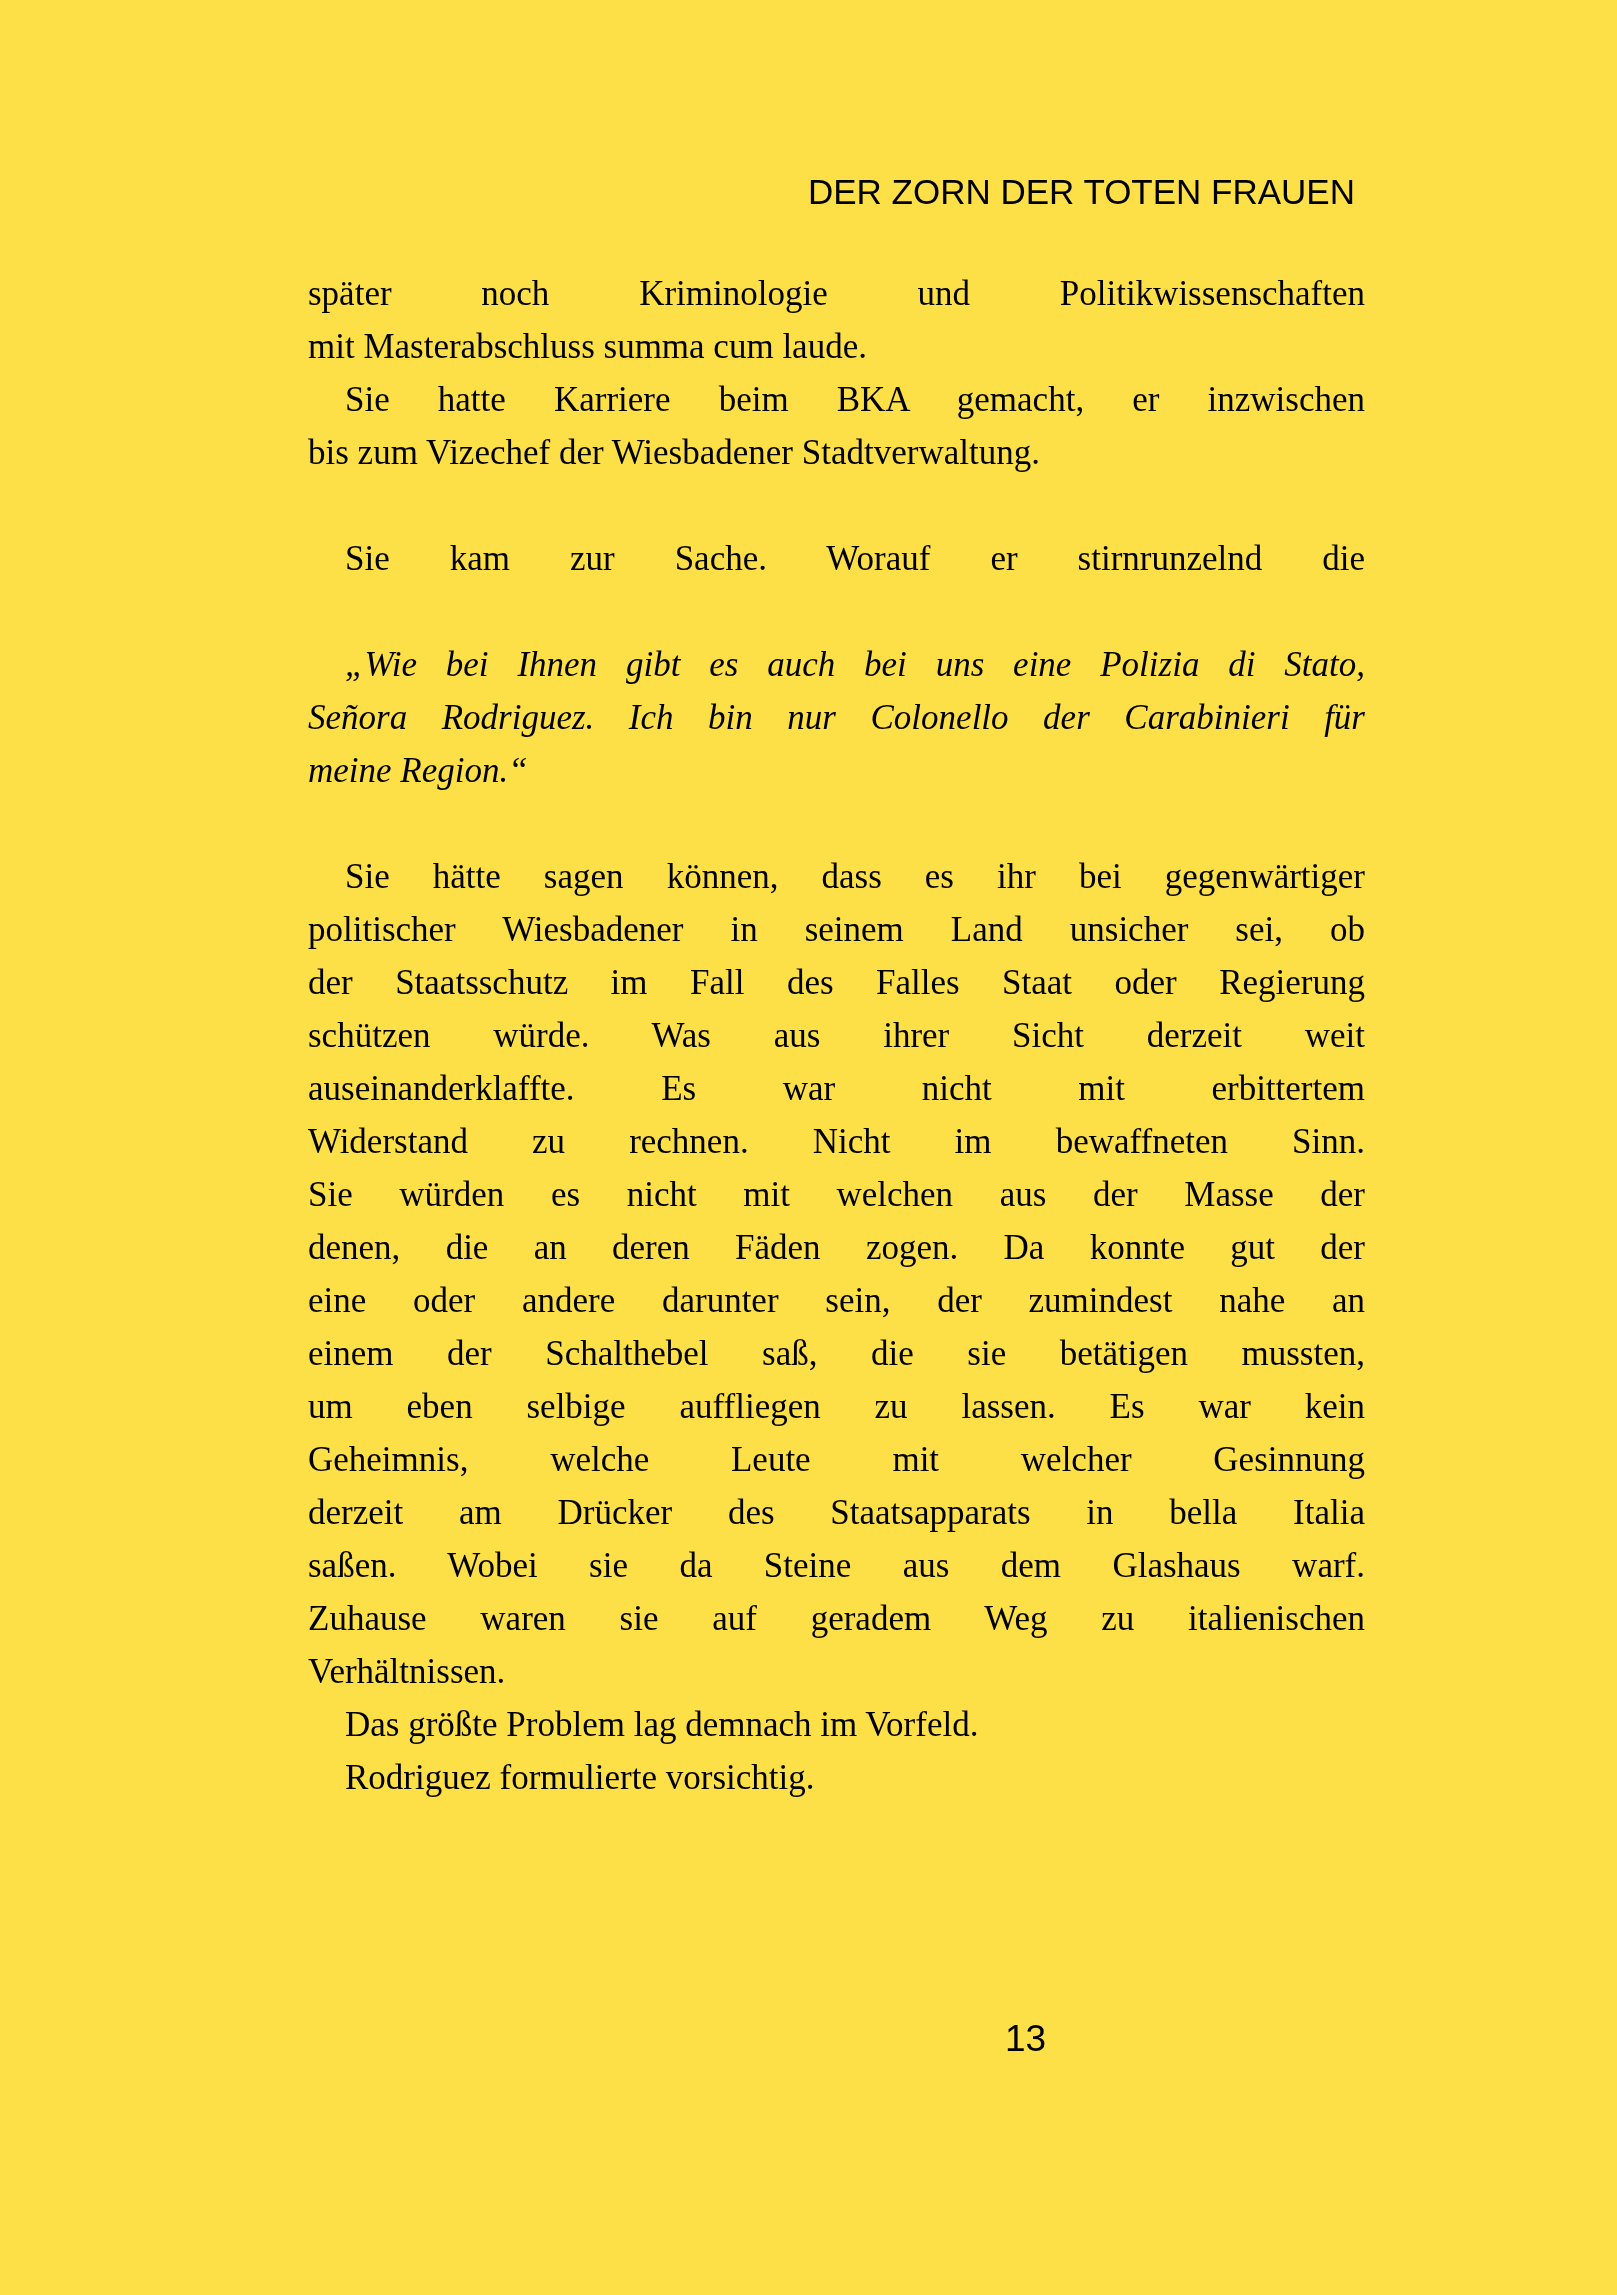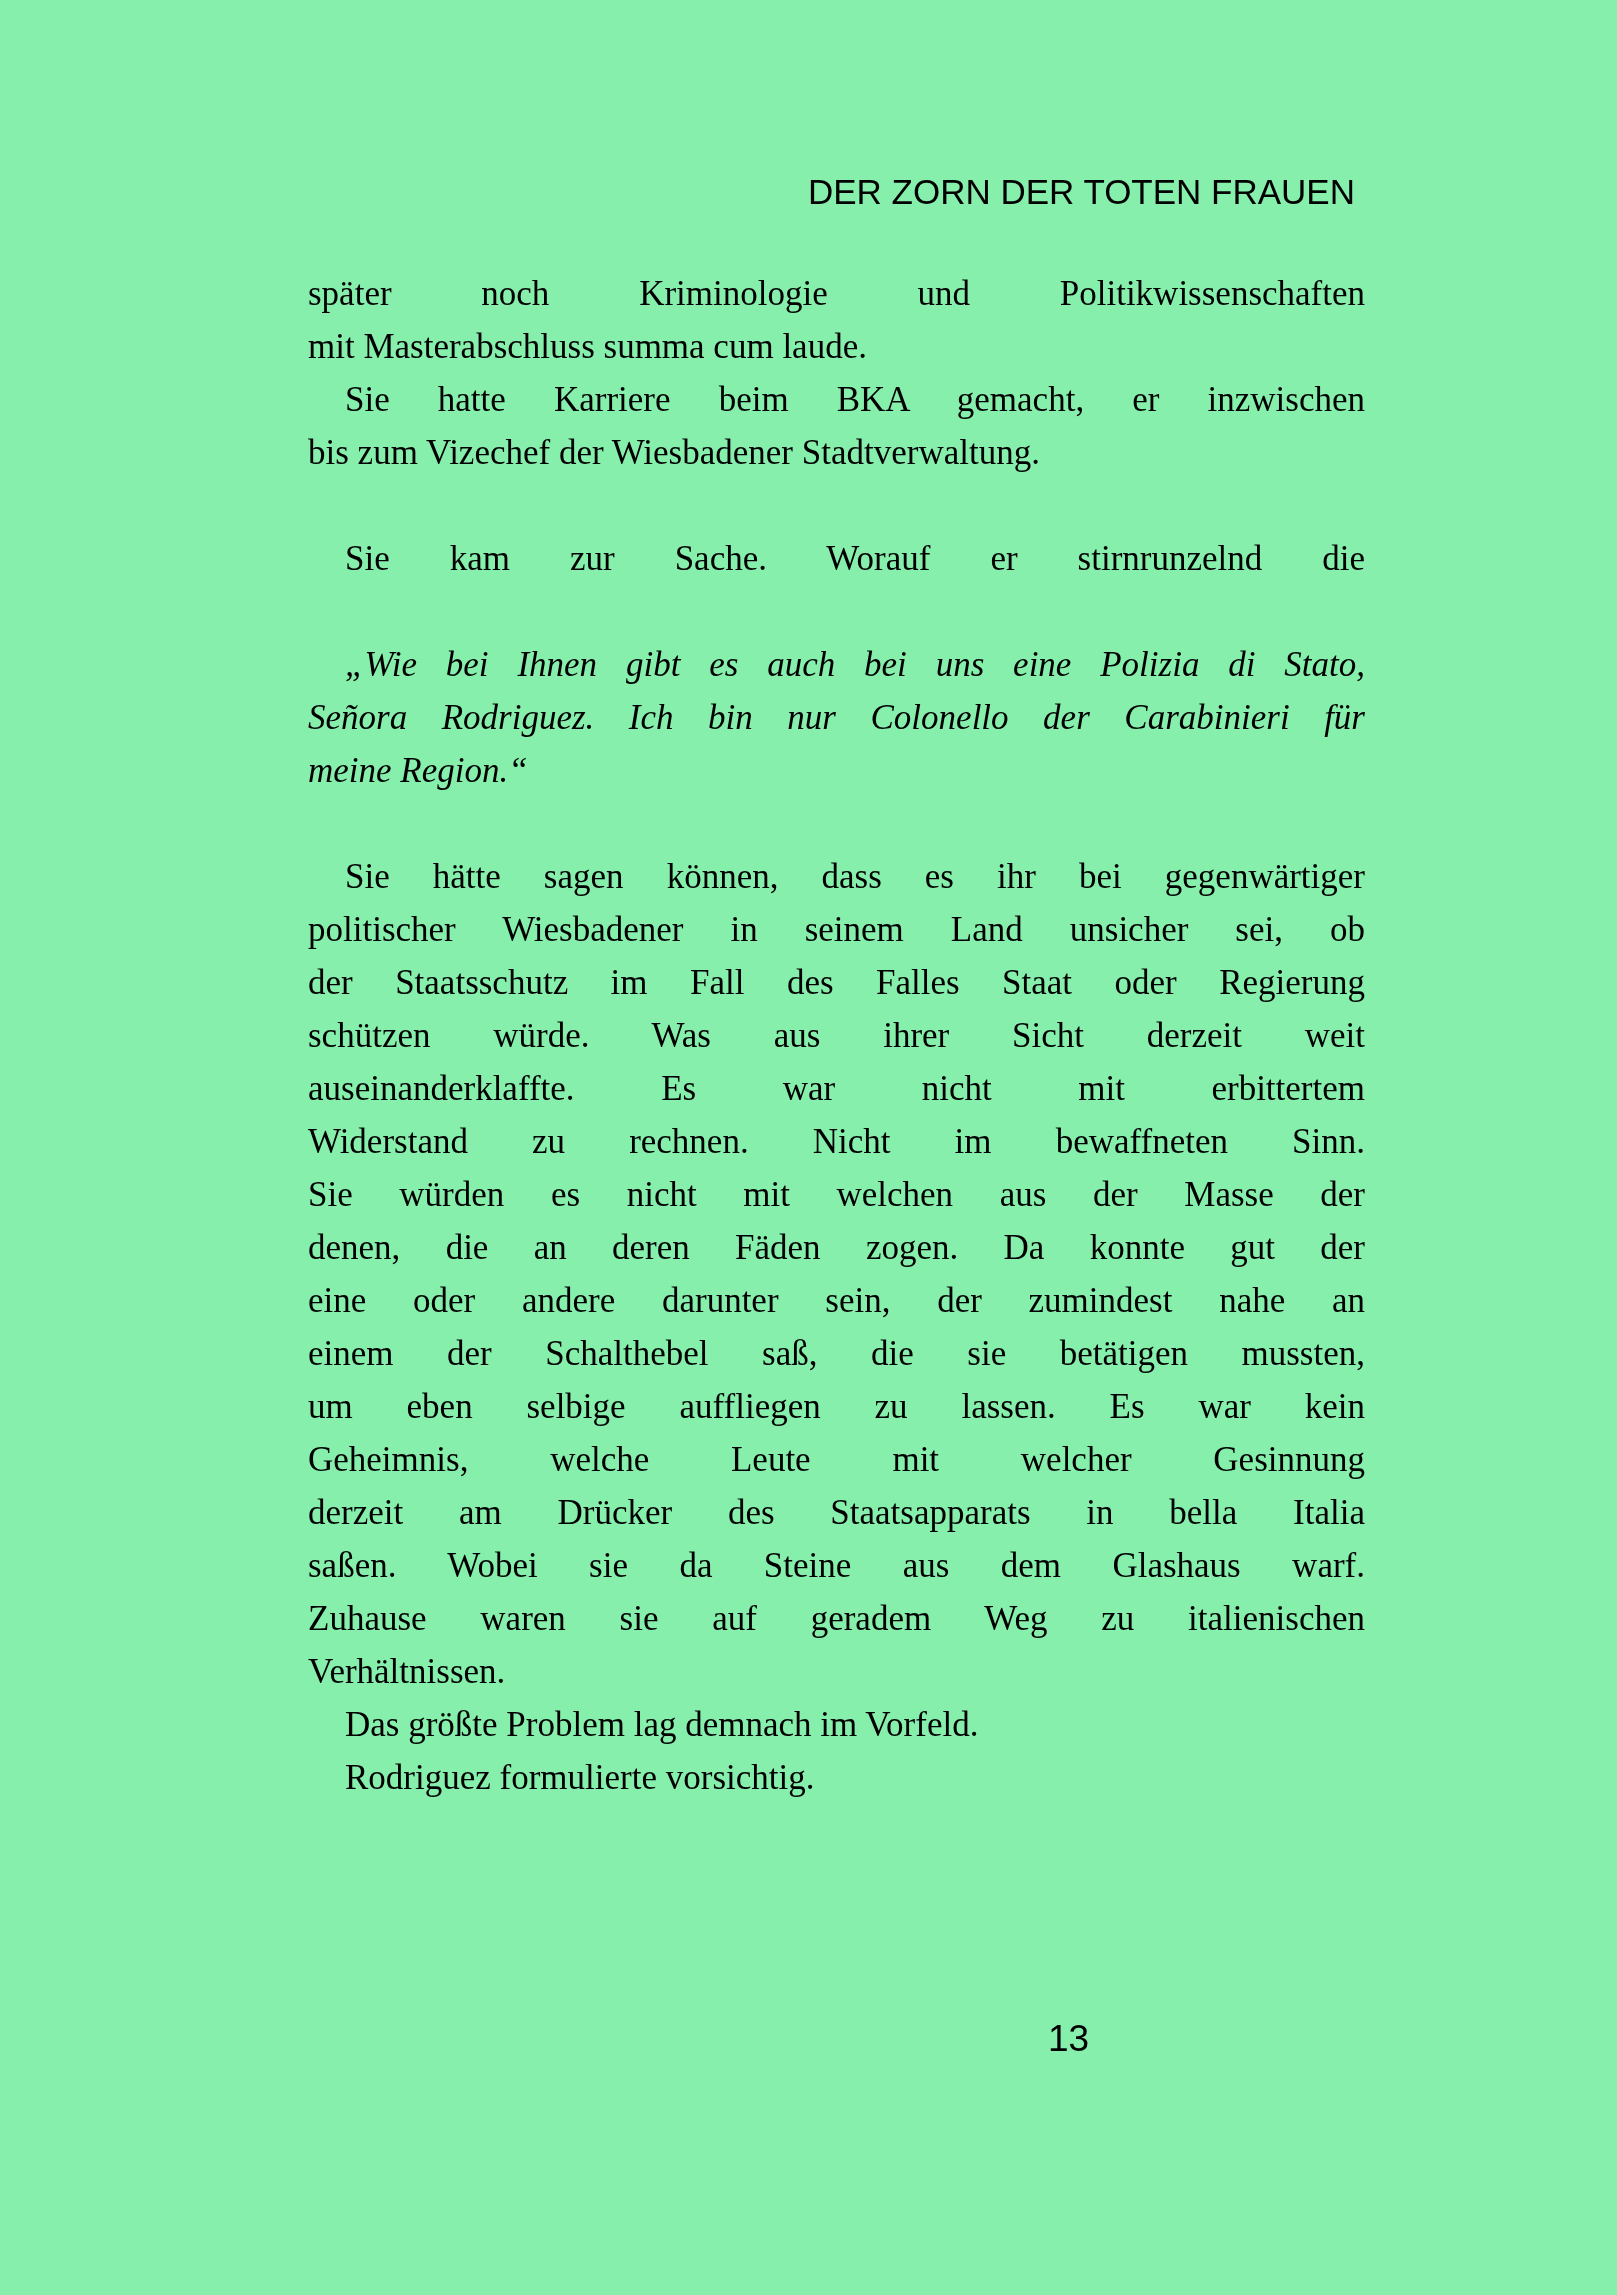--- a/index.html
+++ b/index.html
@@ -1,20 +1,20 @@
 <!DOCTYPE html>
 <html lang="de" style="font-size:7.4px"><head>
 <meta charset="utf-8">
 <style>
   html, body { margin: 0; padding: 0; background: #e8e8e8; }
   .page {
     position: relative;
     width: 1618px;
     height: 2295px;
-    background: #86efac;
+    background: #fde047;
     color: #000000;
     font-family: "Liberation Serif", serif;
     overflow: hidden;
   }
   .running-head {
     position: absolute;
     top: 174px;
     right: 263px;
     font-family: "Liberation Sans", sans-serif;
     font-size: 35px;
@@ -39,21 +39,21 @@
   .line.j {
     text-align: justify;
     text-align-last: justify;
     text-justify: inter-word;
   }
   .line.indent { text-indent: 37px; }
   .line.italic { font-style: italic; }
   .line.blank { height: 53px; }
   .page-number {
     position: absolute;
-    left: 1048px;
+    left: 1005px;
     top: 2020px;
     font-family: "Liberation Sans", sans-serif;
     font-size: 37px;
     line-height: 37px;
     font-weight: 400;
   }
 </style>
 </head>
 <body>
 

